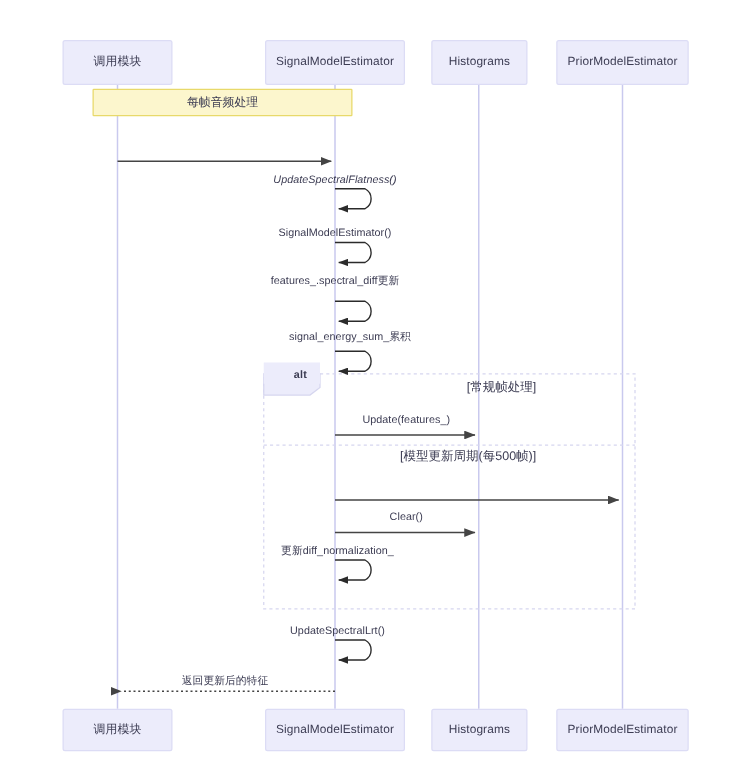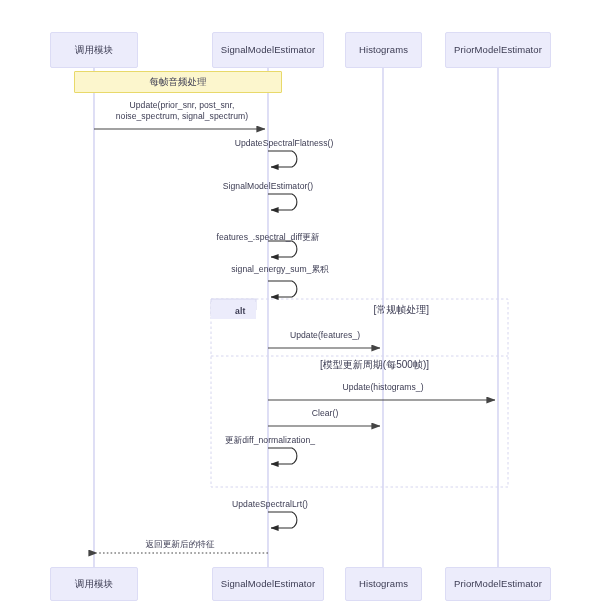--- a/index.html
+++ b/index.html
@@ -140,44 +140,41 @@
     </g>
   </svg>
 
   <div class="participant-box" style="left:50px; top:32px; width:88px; height:36px;">调用模块</div>
   <div class="participant-box" style="left:212px; top:32px; width:112px; height:36px;">SignalModelEstimator</div>
   <div class="participant-box" style="left:345px; top:32px; width:77px; height:36px;">Histograms</div>
   <div class="participant-box" style="left:445px; top:32px; width:106px; height:36px;">PriorModelEstimator</div>
 
   <div class="note-box" style="left:74px; top:71px; width:208px; height:22px;">每帧音频处理</div>
 
-  <div class="msg-label" style="left:84px; top:100px; width:196px;">Update(prior_snr, post_snr,
-noise_spectrum, signal_spectrum)</div>
 
-  <div class="msg-label" style="left:204px; top:138px; width:160px;">UpdateSpectralFlatness()</div>
+  <div class="msg-label" style="left:188px; top:138px; width:160px;font-style:italic;">UpdateSpectralFlatness()</div>
 
   <div class="msg-label" style="left:188px; top:181px; width:160px;">SignalModelEstimator()</div>
 
-  <div class="msg-label" style="left:188px; top:232px; width:160px;">features_.spectral_diff更新</div>
+  <div class="msg-label" style="left:188px; top:219px; width:160px;">features_.spectral_diff更新</div>
 
   <div class="msg-label" style="left:200px; top:264px; width:160px;">signal_energy_sum_累积</div>
 
   <div class="msg-label" style="left:255px; top:330px; width:140px;">Update(features_)</div>
 
-  <div class="msg-label" style="left:313px; top:382px; width:140px;">Update(histograms_)</div>
 
   <div class="msg-label" style="left:255px; top:408px; width:140px;">Clear()</div>
 
   <div class="msg-label" style="left:190px; top:435px; width:160px;">更新diff_normalization_</div>
 
   <div class="msg-label" style="left:110px; top:539px; width:140px;">返回更新后的特征</div>
 
   <div class="msg-label" style="left:190px; top:499px; width:160px;">UpdateSpectralLrt()</div>
 
-  <div class="frag-label" style="left:211px; top:302px; width:45px; height:17px;padding-left:24px;">alt</div>
+  <div class="frag-label" style="left:211px; top:290px; width:45px; height:17px;padding-left:24px;">alt</div>
 
   <div class="frag-cond" style="left:289px; top:303px; width:140px;">[常规帧处理]</div>
 
   <div class="frag-cond" style="left:289px; top:358px; width:140px;">[模型更新周期(每500帧)]</div>
 
   <div class="participant-box" style="left:50px; top:567px; width:88px; height:34px;">调用模块</div>
   <div class="participant-box" style="left:212px; top:567px; width:112px; height:34px;">SignalModelEstimator</div>
   <div class="participant-box" style="left:345px; top:567px; width:77px; height:34px;">Histograms</div>
   <div class="participant-box" style="left:445px; top:567px; width:106px; height:34px;">PriorModelEstimator</div>
 

